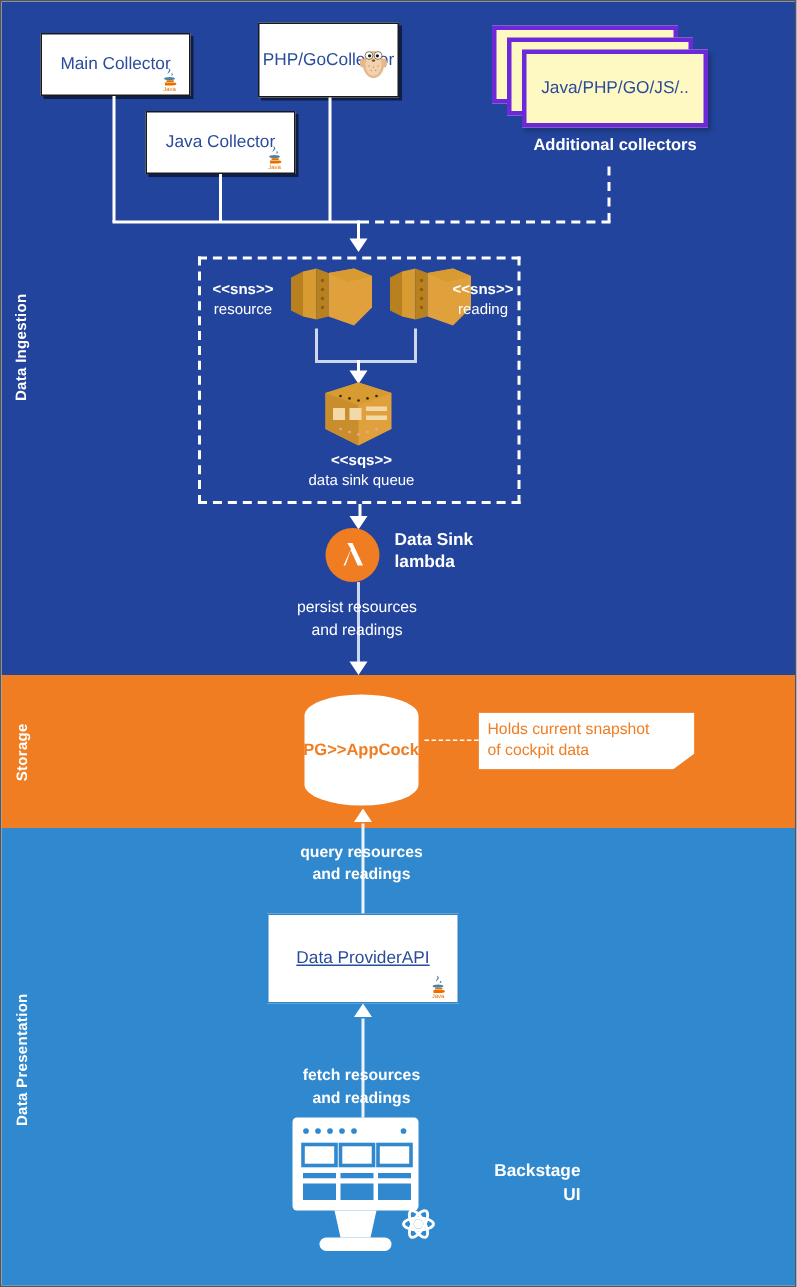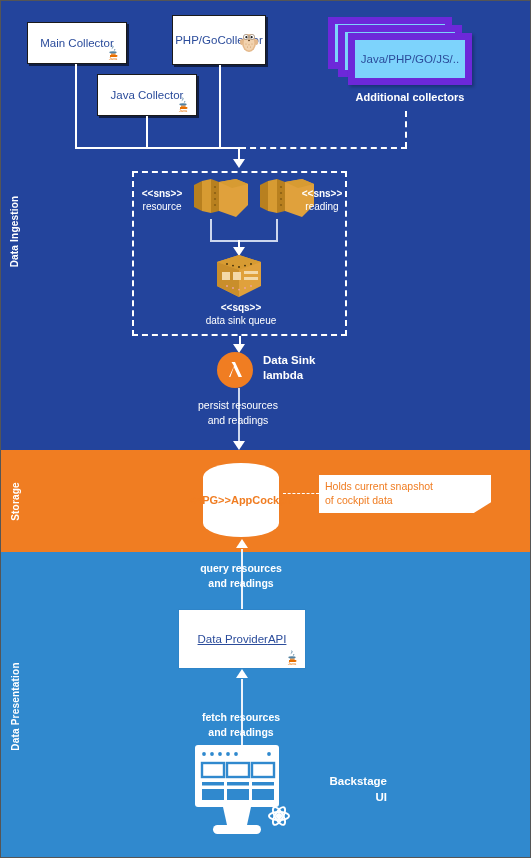--- a/index.html
+++ b/index.html
@@ -29,21 +29,21 @@
     color:#2B4C9B;font-size:11.5px;line-height:14px;text-align:center;
   }
   .dark-border{border:1px solid #1a1a1a;box-shadow:2px 2px 0 rgba(0,0,0,.55);}
   .blue-border{border:1px solid #2E84C8;}
 
   #box-main-collector{left:26px;top:21px;width:100px;height:42px;}
   #box-java-collector{left:96px;top:73px;width:100px;height:42px;}
   #box-phpgo-collector{left:171px;top:14px;width:94px;height:50px;}
 
   
-  .stack-card{position:absolute;background:#7dd3fc;border:7px solid #6d28d9;box-sizing:border-box;}
+  .stack-card{position:absolute;background:#fef9c3;border:3px solid #6d28d9;box-sizing:border-box;}
   #stack-card-3{left:327px;top:16px;width:124px;height:52px;}
   #stack-card-2{left:337px;top:24px;width:124px;height:52px;}
   #stack-card-1{left:347px;top:32px;width:124px;height:52px;
       display:flex;align-items:center;justify-content:center;
       color:#2B4C9B;font-size:11.5px;box-shadow:2px 2px 3px rgba(0,0,0,.25);}
   #additional-collectors-caption{
     position:absolute;left:327px;top:90px;width:164px;text-align:center;
     color:#ffffff;font-size:11px;font-weight:bold;}
 
   
@@ -82,21 +82,21 @@
     font-size:11.5px;font-weight:bold;line-height:15px;}
   #persist-label{position:absolute;left:172px;top:397px;width:130px;text-align:center;
     color:#ffffff;font-size:10.5px;font-weight:normal;line-height:15px;}
 
   
   #db-cylinder{position:absolute;left:202px;top:462px;width:76px;height:74px;background:#ffffff;
     border-radius:38px/14px;display:flex;flex-direction:row;align-items:center;justify-content:center;
     color:#F07D22;font-size:11px;font-weight:bold;line-height:15px;text-align:center;}
 
   
-  #note-snapshot{position:absolute;left:318px;top:474px;width:172px;height:38px;background:#ffffff;
+  #note-snapshot{position:absolute;left:318px;top:474px;width:144px;height:38px;background:#ffffff;
     color:#F07D22;font-size:10.5px;line-height:14px;padding:4px 6px;box-sizing:border-box;
     clip-path:polygon(0 0,100% 0,100% 72%,90% 100%,0 100%);}
   #note-connector{position:absolute;left:282px;top:492px;width:36px;height:0;border-top:1px dashed #ffffff;}
 
   #query-label{position:absolute;left:175px;top:560px;width:130px;text-align:center;
     color:#ffffff;font-size:10.5px;font-weight:bold;line-height:15px;}
   #fetch-label{position:absolute;left:175px;top:690px;width:130px;text-align:center;
     color:#ffffff;font-size:10.5px;font-weight:bold;line-height:15px;margin-top:19px;}
 
   #box-data-provider{left:177px;top:608px;width:128px;height:60px;text-decoration:underline;}

